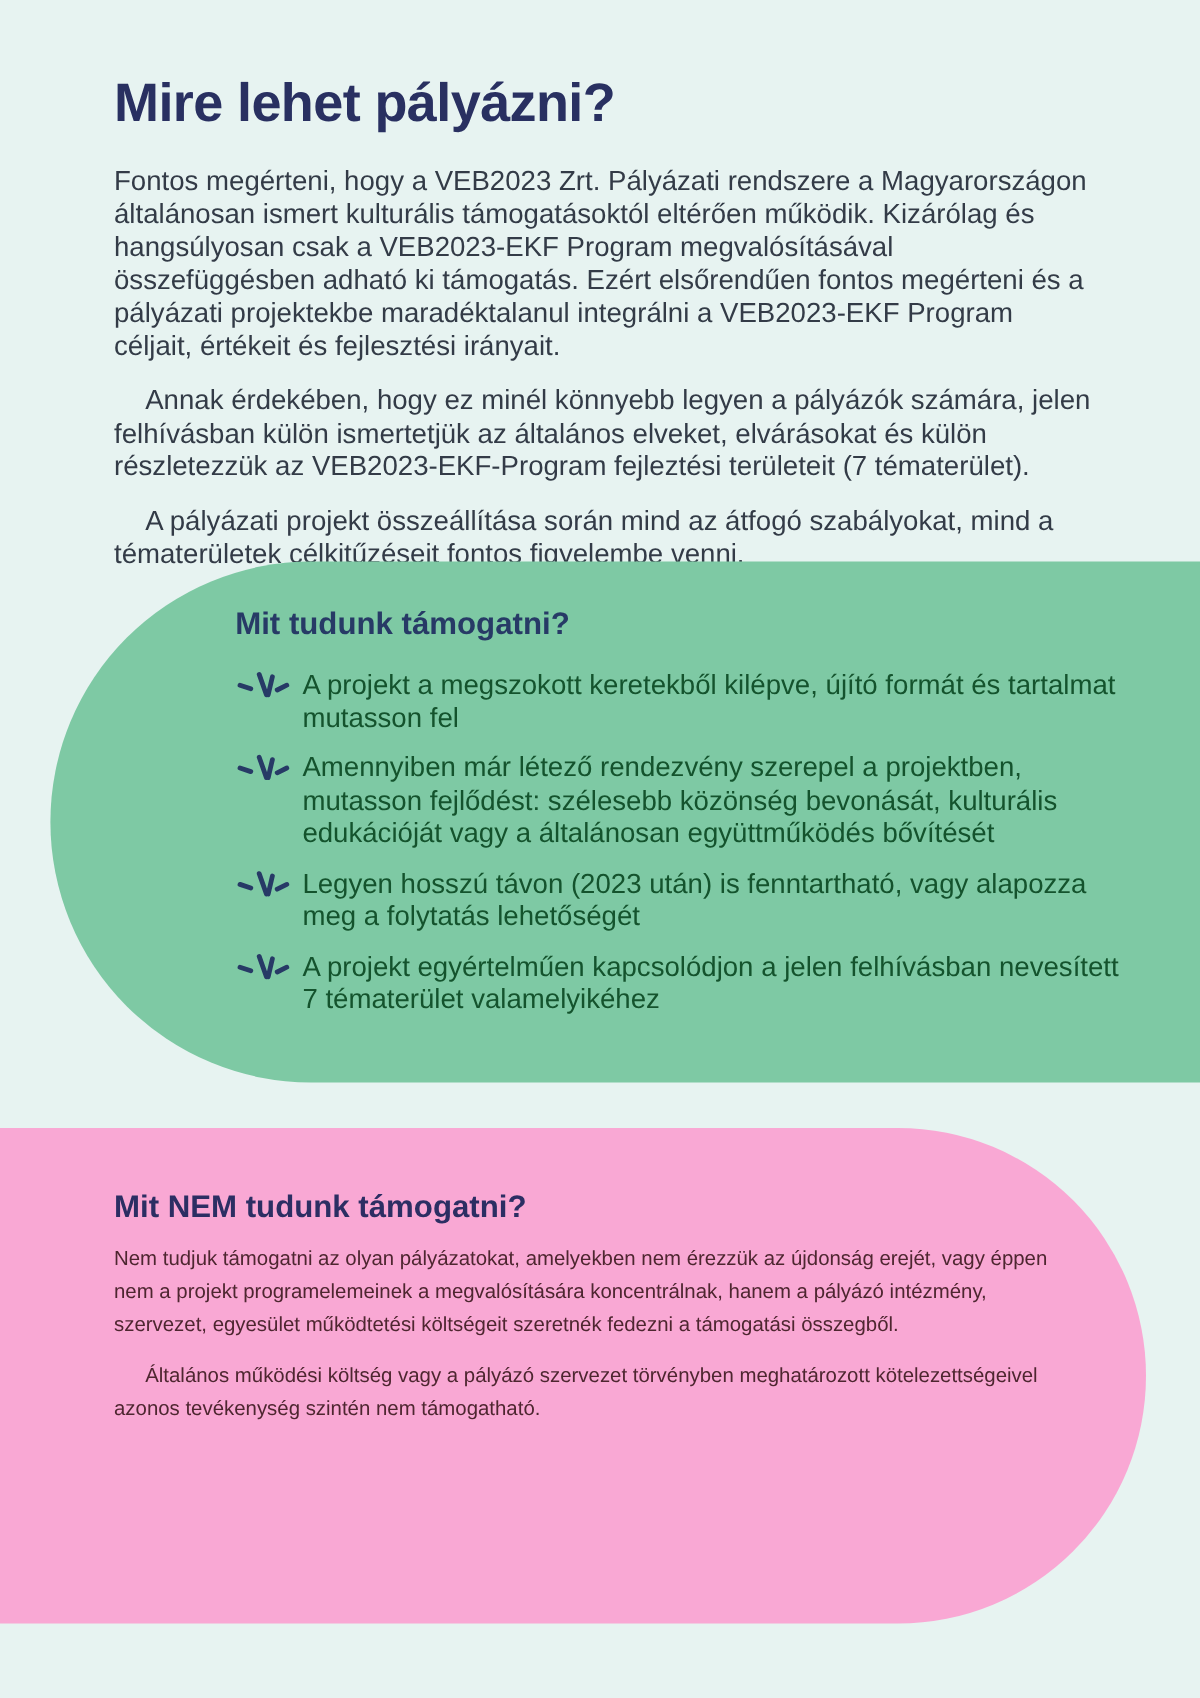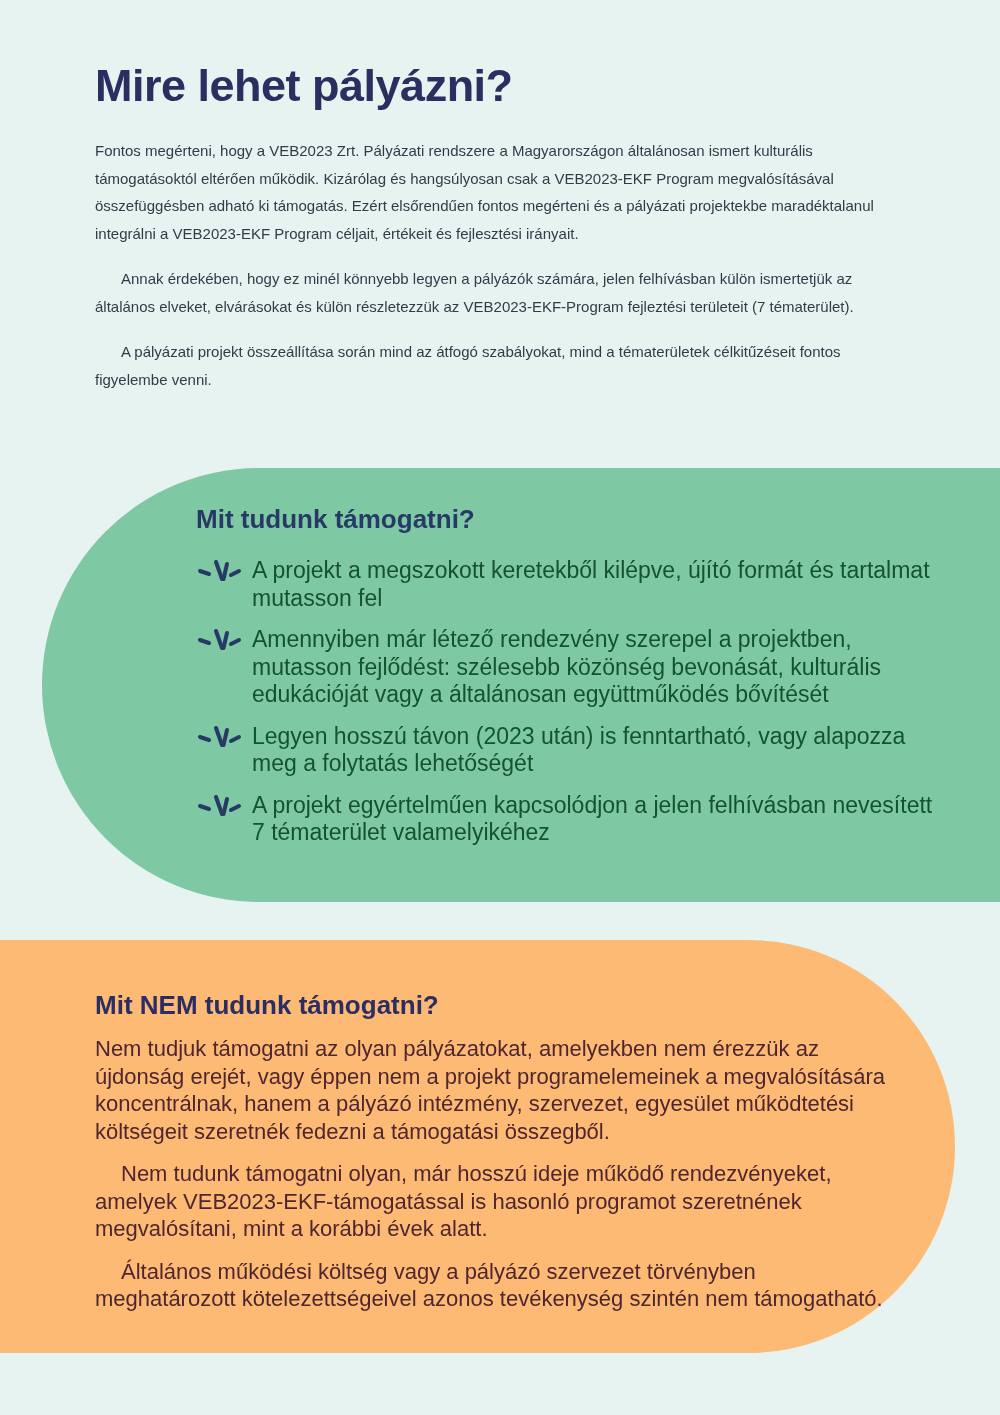--- a/index.html
+++ b/index.html
@@ -28,21 +28,21 @@
   .page-title {
     margin: 0 0 28px 0;
     font-size: 45px;
     line-height: 1.05;
     font-weight: bold;
     letter-spacing: -0.5px;
     color: #293061;
   }
   .intro p {
     margin: 0 0 18px 0;
-    font-size: 15px;
+    font-size: 23px;
     line-height: 27.5px;
     color: #333b47;
   }
   .intro p.indented { text-indent: 26px; }
 
   
   .blob-supported {
     position: absolute;
     top: 468px;
     left: 42px;
@@ -81,35 +81,35 @@
   }
   .bullet-icon svg { display: block; width: 46px; height: 26px; }
 
   
   .blob-not-supported {
     position: absolute;
     top: 940px;
     left: 0;
     width: 955px;
     height: 413px;
-    background: #fdba74;
+    background: #f9a8d4;
     border-radius: 0 207px 207px 0;
     box-sizing: border-box;
     padding: 50px 0 0 95px;
   }
   .blob-not-supported h2 {
     margin: 0 0 14px 0;
     font-size: 26px;
     font-weight: bold;
     color: #2c2e63;
   }
   .blob-not-supported p {
     margin: 0 0 15px 0;
     width: 795px;
-    font-size: 22px;
+    font-size: 17px;
     line-height: 27.5px;
     color: #4e2630;
   }
   .blob-not-supported p.indented { text-indent: 26px; }
 </style>
 </head>
 <body>
 
 <div class="page">
 
@@ -166,17 +166,16 @@
           </svg>
         </span>
         <span>A projekt egyértelműen kapcsolódjon a jelen felhívásban nevesített 7 tématerület valamelyikéhez</span>
       </li>
     </ul>
   </section>
 
   <section class="blob-not-supported">
     <h2>Mit NEM tudunk támogatni?</h2>
     <p>Nem tudjuk támogatni az olyan pályázatokat, amelyekben nem érezzük az újdonság erejét, vagy éppen nem a projekt programelemeinek a megvalósítására koncentrálnak, hanem a pályázó intézmény, szervezet, egyesület működtetési költségeit szeretnék fedezni a támogatási összegből.</p>
-    <p class="indented">Nem tudunk támogatni olyan, már hosszú ideje működő rendezvényeket, amelyek VEB2023-EKF-támogatással is hasonló programot szeretnének megvalósítani, mint a korábbi évek alatt.</p>
     <p class="indented">Általános működési költség vagy a pályázó szervezet törvényben meghatározott kötelezettségeivel azonos tevékenység szintén nem támogatható.</p>
   </section>
 
 </div>
 
 </body></html>

